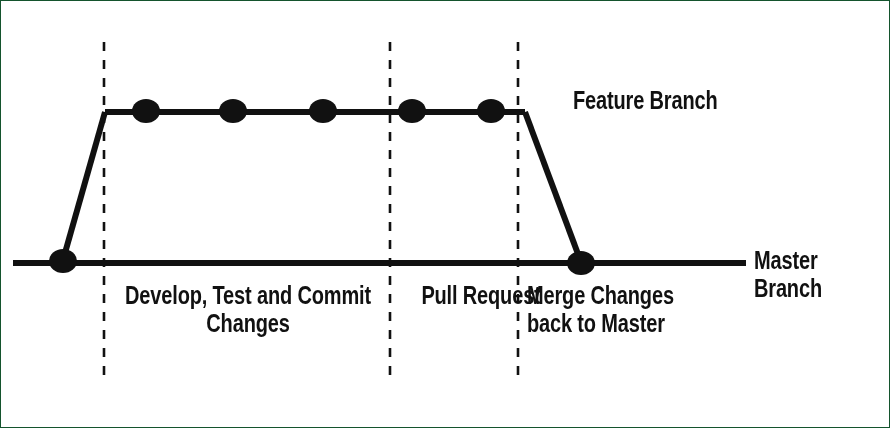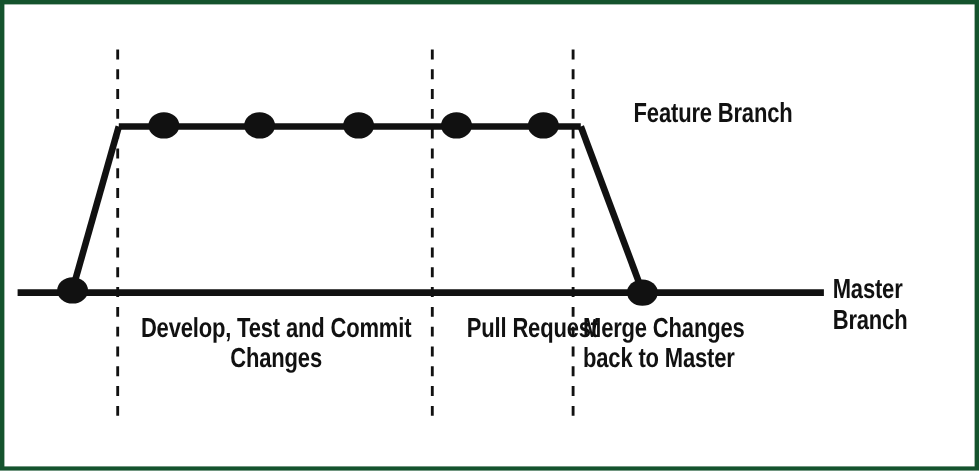--- a/index.html
+++ b/index.html
@@ -12,21 +12,21 @@
     height: 428px;
     font-family: "Liberation Sans", sans-serif;
     overflow: hidden;
   }
   #canvas {
     position: relative;
     width: 890px;
     height: 428px;
     background: #ffffff;
     box-sizing: border-box;
-    border: 4px solid #14532d;
+    border: 1px solid #14532d;
   }
   #canvas svg {
     position: absolute;
     top: 0;
     left: 0;
     display: block;
   }
   .lbl {
     position: absolute;
     font-family: "Liberation Sans Narrow", "Liberation Sans", sans-serif;

